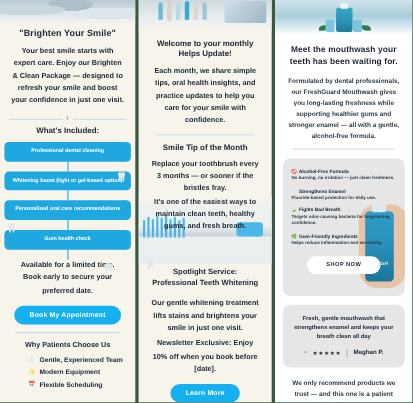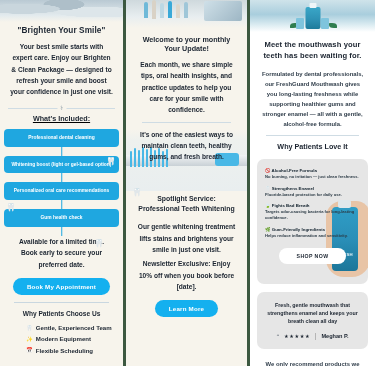--- a/index.html
+++ b/index.html
@@ -106,21 +106,21 @@
     <div class="pad" style="padding-top:4px;">
       <h1 class="head">"Brighten Your Smile"</h1>
       <p class="body" style="margin-top:6px;">Your best smile starts with expert care. Enjoy our Brighten &amp; Clean Package — designed to refresh your smile and boost your confidence in just one visit.</p>
     </div>
 
     <div class="divider-ico" style="margin-top:6px;">
       <div class="ln"></div>
         <div class="tooth">⚕</div>
     </div>
 
-    <div class="pad" style="margin-top:2px;text-decoration:underline;">
+    <div class="pad" style="margin-top:2px;">
       <h2 class="sub">What's Included:</h2>
     </div>
 
     <div class="stack">
       <div class="sbox">Professional dental cleaning</div>
       <div class="sbox">Whitening boost (light or gel-based option)</div>
       <div class="sbox">Personalized oral care recommendations</div>
       <div class="sbox">Gum health check</div>
       <span class="tooth-deco" style="right:4px; top:28px;">🦷</span>
       <span class="tooth-deco" style="left:2px; top:74px;">🦷</span>
@@ -164,26 +164,30 @@
       <span class="brush" style="left:18px; top:2px; height:16px; background:#6fb9d8;"></span>
       <span class="brush" style="left:26px; top:0px;  height:19px; background:#d9d2c6;"></span>
       <span class="brush" style="left:34px; top:3px;  height:15px; background:#bcd8e4;"></span>
       <span class="brush" style="left:42px; top:1px;  height:17px; background:#39a9d8;"></span>
       <span class="brush" style="left:50px; top:4px;  height:14px; background:#ded7cb;"></span>
       <span class="brush" style="left:58px; top:2px;  height:16px; background:#9fc6d8;"></span>
       <span style="position:absolute;left:78px;top:1px;width:38px;height:20px;background:linear-gradient(135deg,#cfe0e8,#9db6c4);border-radius:2px;"></span>
     </div>
 
     <div class="pad" style="padding-top:7px;">
-      <h2 class="sub">Welcome to your monthly Your Update!</h2>
+      <h2 class="sub">Welcome to your monthly Helps Update!</h2>
       <p class="body" style="margin-top:6px;">Each month, we share simple tips, oral health insights, and practice updates to help you care for your smile with confidence.</p>
     </div>
 
     <div class="rule-sm"></div>
 
+    <div class="pad">
+      <h2 class="sub">Smile Tip of the Month</h2>
+      <p class="body" style="margin-top:6px;">Replace your toothbrush every 3 months — or sooner if the bristles fray.</p>
+    </div>
 
     <div class="tbband">
       <p class="body" style="position:absolute;top:0;left:8px;right:8px;z-index:3;">It's one of the easiest ways to maintain clean teeth, healthy gums, and fresh breath.</p>
       <div class="tb"></div>
       <div class="tb-head">
         <span class="bristle" style="left:0px;  height:16px;"></span>
         <span class="bristle" style="left:4px;  height:19px;"></span>
         <span class="bristle" style="left:8px;  height:17px;"></span>
         <span class="bristle" style="left:12px; height:20px;"></span>
         <span class="bristle" style="left:16px; height:18px;"></span>
@@ -220,23 +224,20 @@
       <span style="position:absolute;right:46px;bottom:3px;width:8px;height:11px;background:#7fc4dd;border-radius:1px;"></span>
     </div>
 
     <div class="pad" style="padding-top:7px;">
       <h1 class="head" style="font-size:7.6px; line-height:1.5;">Meet the mouthwash your teeth has been waiting for.</h1>
       <p class="bodyl" style="margin-top:7px;">Formulated by dental professionals, our FreshGuard Mouthwash gives you long-lasting freshness while supporting healthier gums and stronger enamel — all with a gentle, alcohol-free formula.</p>
     </div>
 
     <div class="rule-sm"></div>
 
-    <div class="pad">
-      <h2 class="sub">Why Patients Love It</h2>
-    </div>
 
     <div class="card">
       <div class="handimg">
         <div class="hand"></div>
         <div class="bot2">
             <span class="lbl">FRESH</span>
           </div>
       </div>
       <ul class="feat">
         <li>

